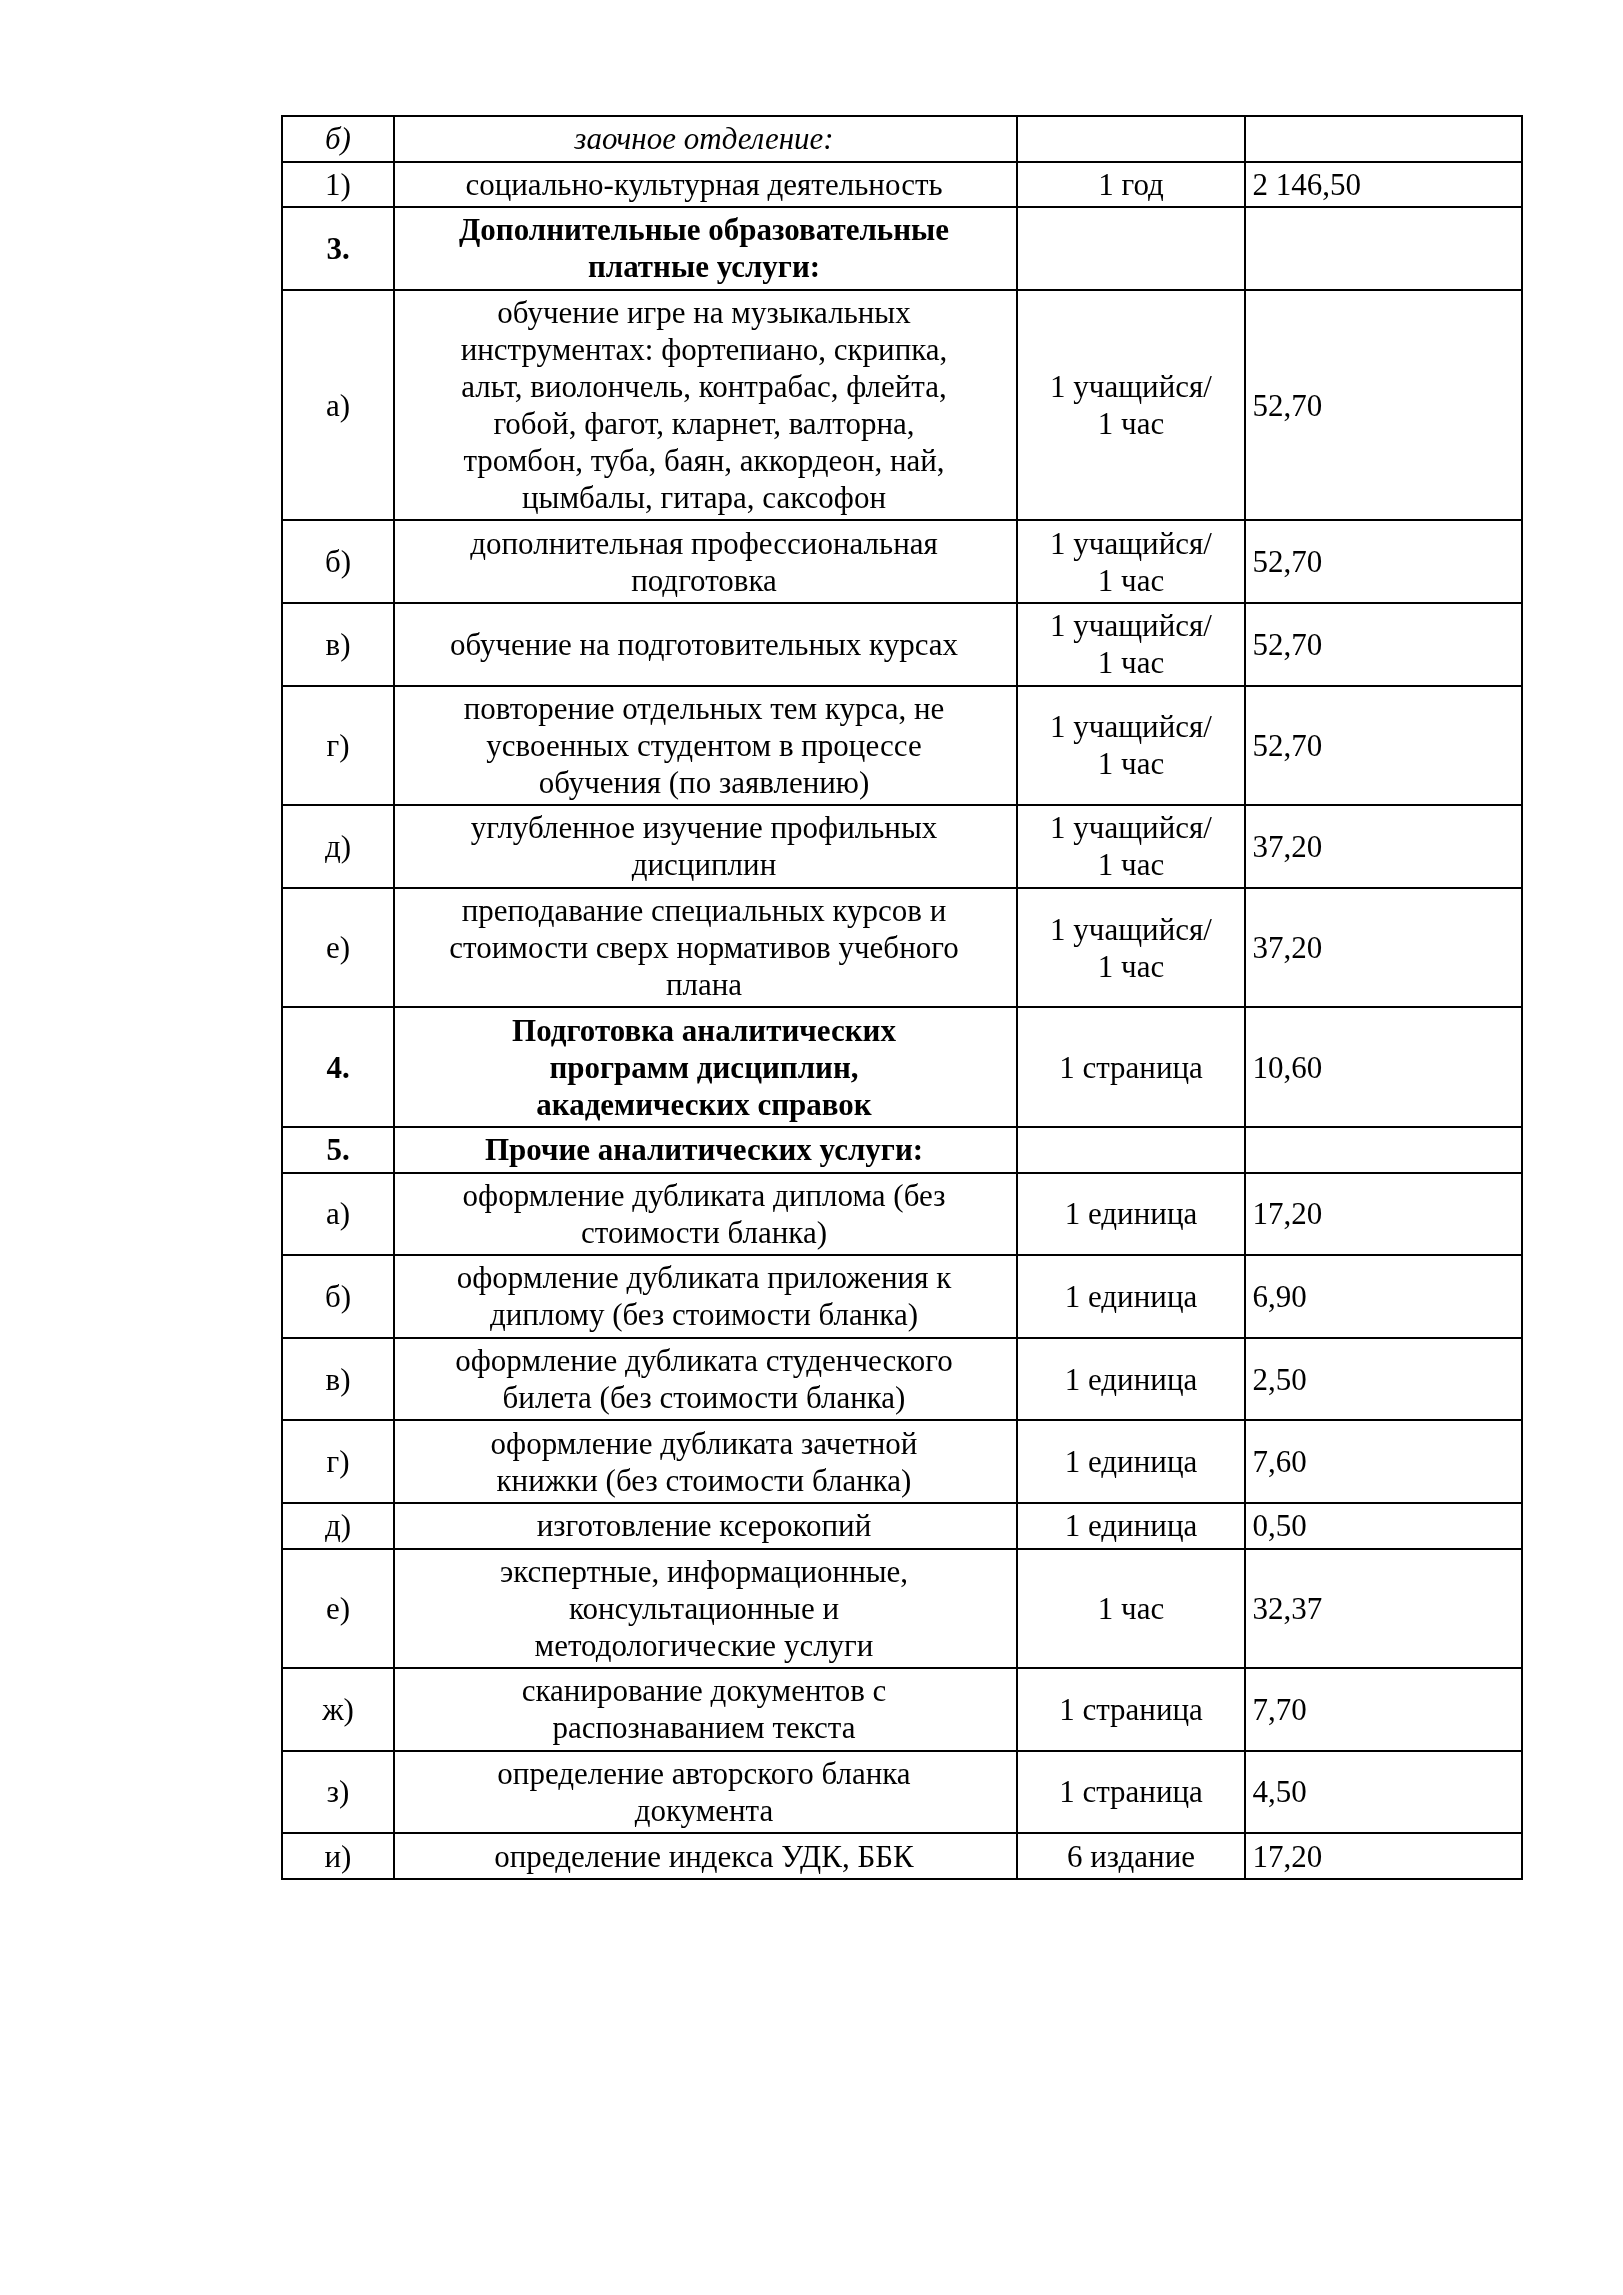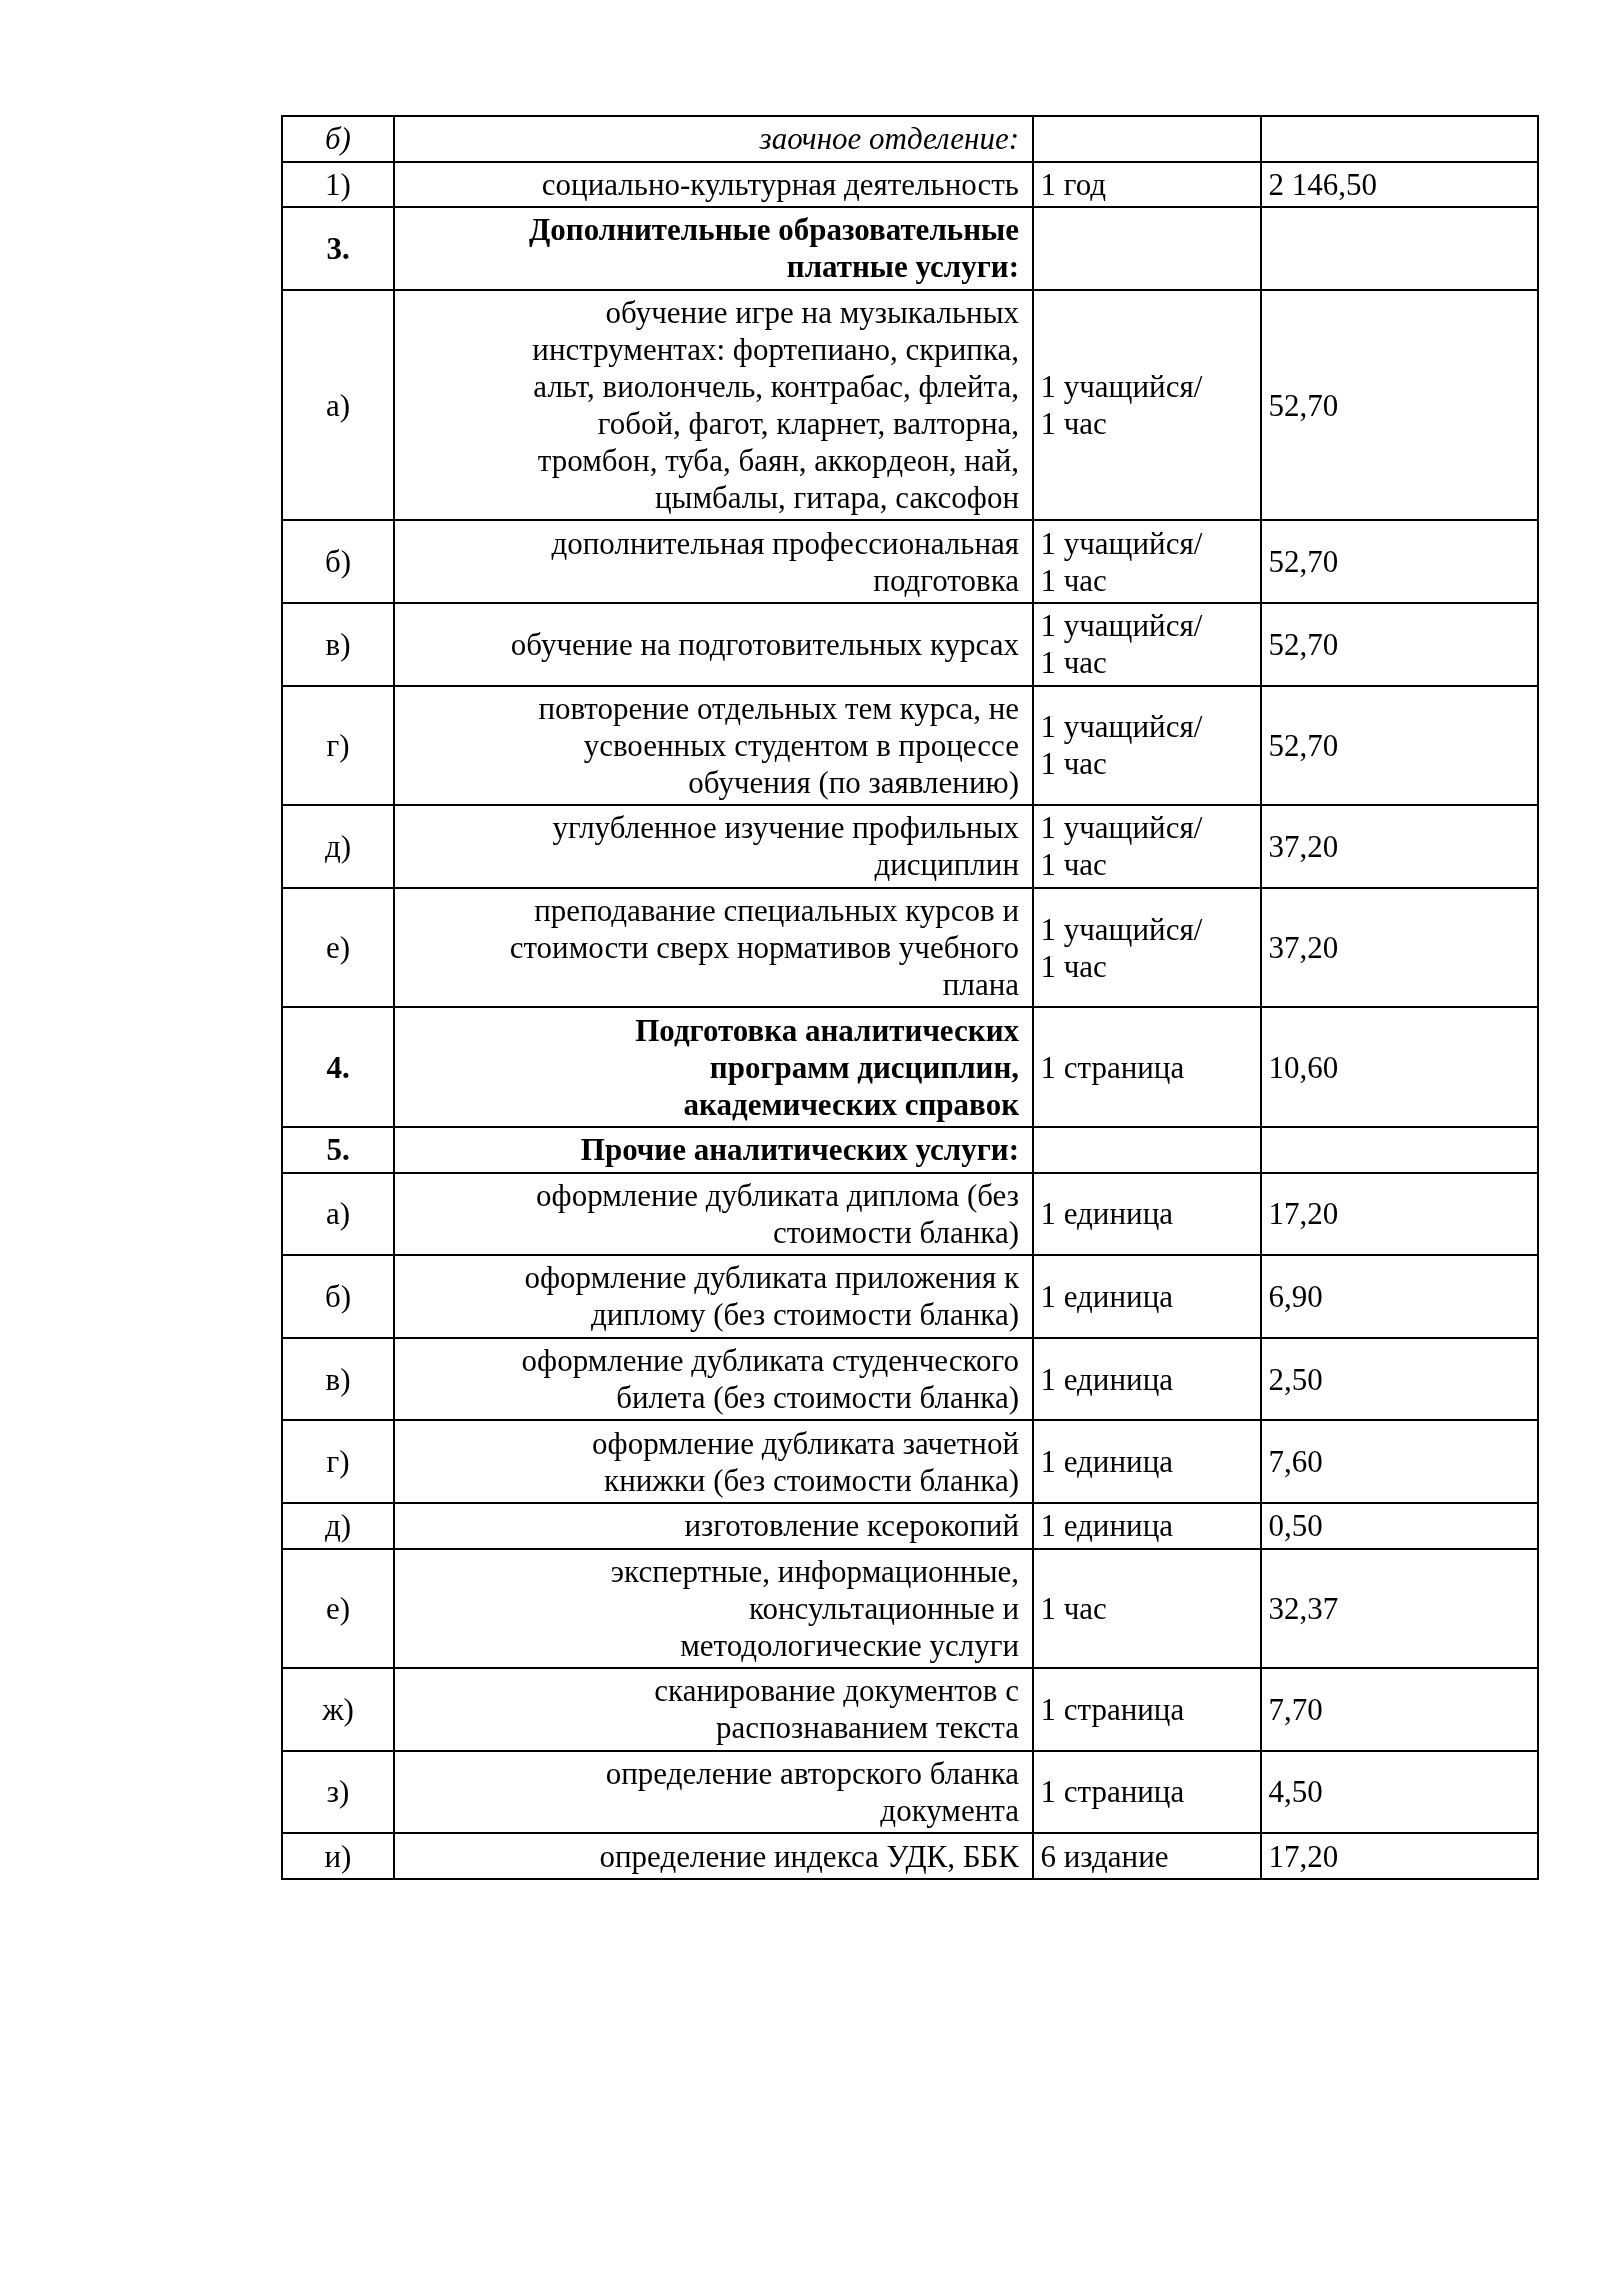--- a/index.html
+++ b/index.html
@@ -29,27 +29,28 @@
     vertical-align: middle;
     padding: 3.3px 6.5px;
     overflow: hidden;
   }
   td.c-num {
     width: 97px;
     text-align: center;
   }
   td.c-desc {
     width: 598px;
-    text-align: right;
-    padding-left: 26px;
+    text-align: center;
+    padding-left: 10px;
     padding-right: 13px;
     white-space: pre-line;
   }
   td.c-unit {
     width: 213px;
+    text-align: center;
     white-space: pre-line;
   }
   td.c-price {
     width: 262px;
     text-align: left;
   }
   tr.bold td.c-num,
   tr.bold td.c-desc {
     font-weight: bold;
   }

